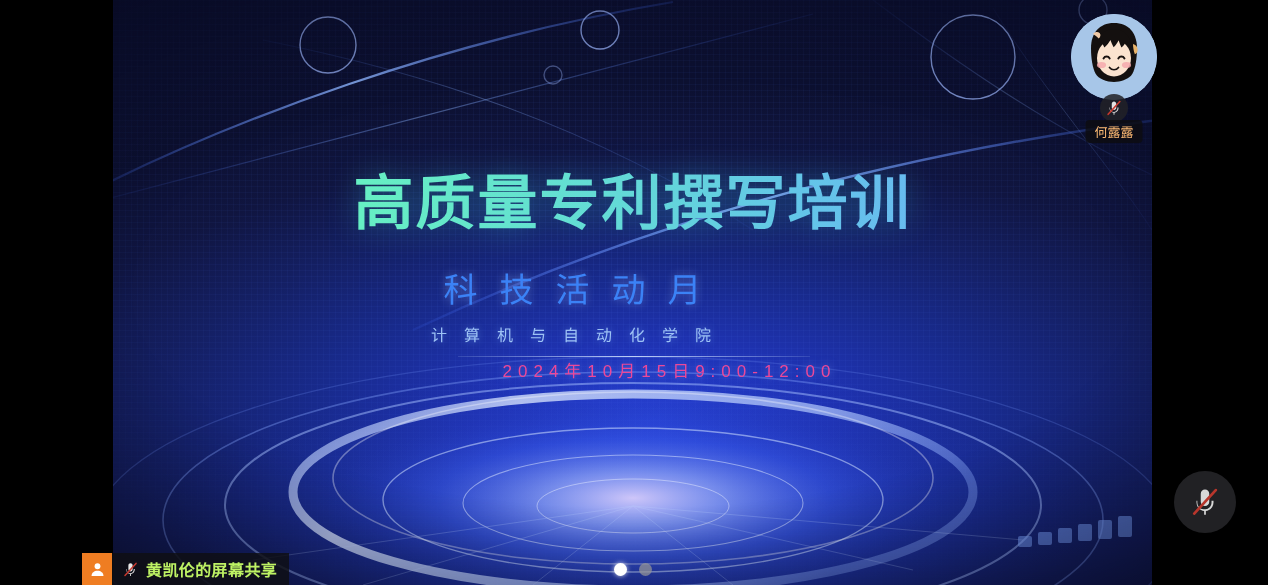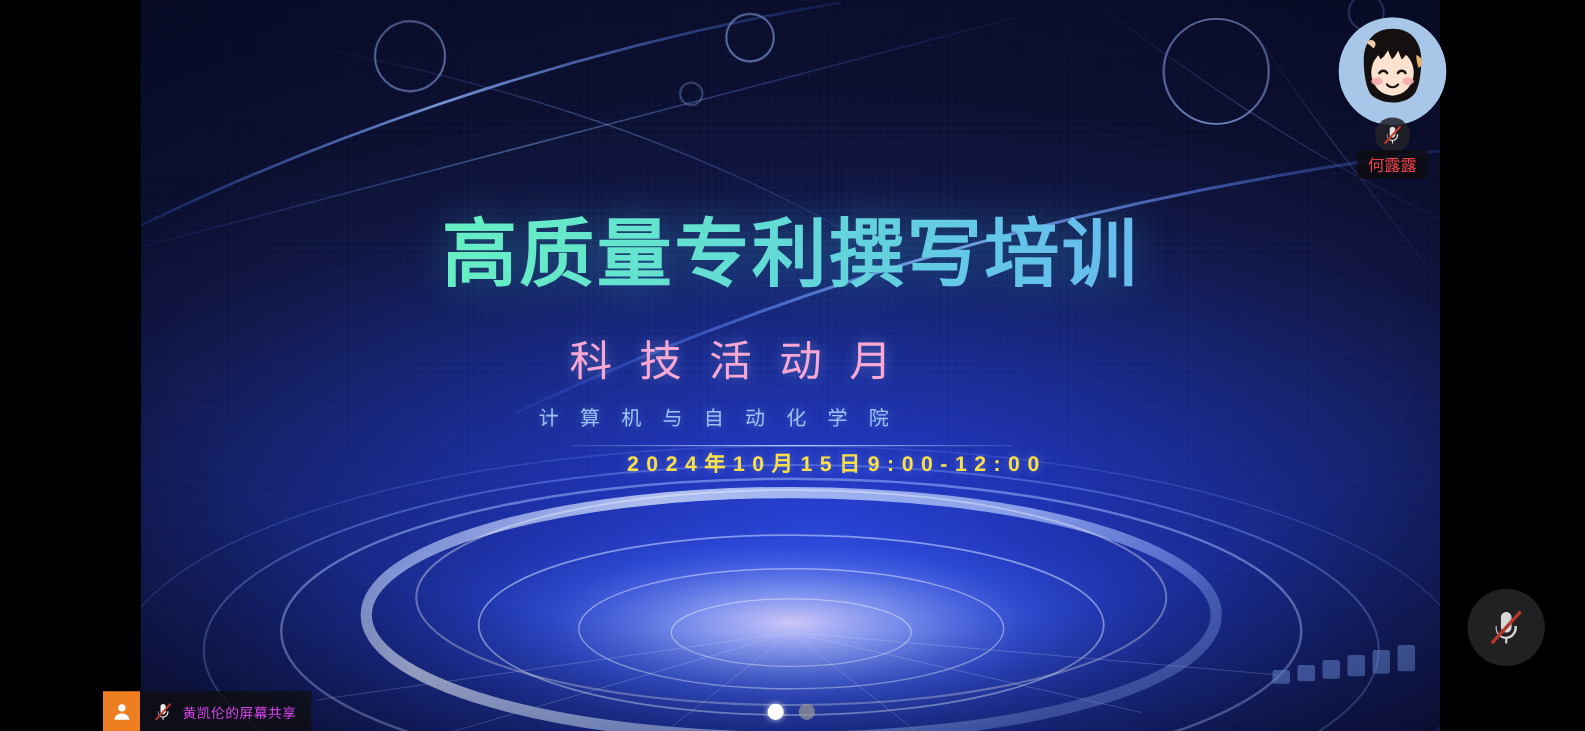--- a/index.html
+++ b/index.html
@@ -83,29 +83,29 @@
     letter-spacing: 2px;
     background: linear-gradient(100deg, #63f0c4 0%, #66efc3 24%, #63ddd4 46%, #63c5e8 66%, #6bb4f4 84%, #74aefb 100%);
     -webkit-background-clip: text;
     background-clip: text;
     color: transparent;
     -webkit-text-fill-color: transparent;
     filter: drop-shadow(0 0 16px rgba(60,200,220,0.35));
   }
   .slide-subtitle {
     position: absolute;
-    left: 12px;
+    left: 0;
     top: 268px;
     width: 919px;
     font-size: 34px;
     line-height: 44px;
     font-weight: 400;
     letter-spacing: 22px;
     text-indent: 22px;
-    color: #f9a8d4;
+    color: #3b82f6;
     text-shadow: 0 0 10px rgba(180,210,255,0.4);
   }
   .slide-org {
     position: absolute;
     left: 0;
     top: 324px;
     width: 916px;
     font-size: 16px;
     line-height: 24px;
     letter-spacing: 17px;
@@ -121,24 +121,24 @@
     height: 1px;
     background: linear-gradient(90deg, rgba(190,215,255,0.15), rgba(216,232,255,0.85), rgba(190,215,255,0.15));
   }
   .slide-datetime {
     position: absolute;
     left: 0;
     top: 360px;
     width: 1107px;
     font-size: 17px;
     line-height: 24px;
-    font-weight: 700;
+    font-weight: 400;
     letter-spacing: 6px;
     text-indent: 6px;
-    color: #fde047;
+    color: #ec4899;
     text-shadow: 0 0 8px rgba(150,190,255,0.5);
   }
 
   
   .page-dots {
     position: absolute;
     left: 0;
     bottom: 9px;
     width: 1039px;
     display: flex;
@@ -179,24 +179,25 @@
   }
   .share-label-pill {
     height: 32px;
     display: flex;
     align-items: center;
     gap: 7px;
     padding: 0 12px 0 10px;
     background: rgba(15,15,18,0.82);
   }
   .share-label-text {
-    font-size: 11px;
-    color: #d946ef;
+    font-size: 16px;
+    color: #bef264;
     white-space: nowrap;
     letter-spacing: .4px;
+    font-weight: bold;
   }
 
   
   .participant-tile {
     position: absolute;
     right: 107px;
     top: 8px;
     width: 94px;
     height: 138px;
     z-index: 25;
@@ -232,21 +233,21 @@
   }
   .participant-name-pill {
     position: absolute;
     left: 50%;
     transform: translateX(-50%);
     top: 112px;
     padding: 2px 9px;
     border-radius: 4px;
     background: rgba(12,12,16,0.80);
     font-size: 13px;
-    color: #ef4444;
+    color: #fdba74;
     white-space: nowrap;
   }
 
   
   .self-mute-button {
     position: absolute;
     right: 32px;
     bottom: 52px;
     width: 62px;
     height: 62px;

